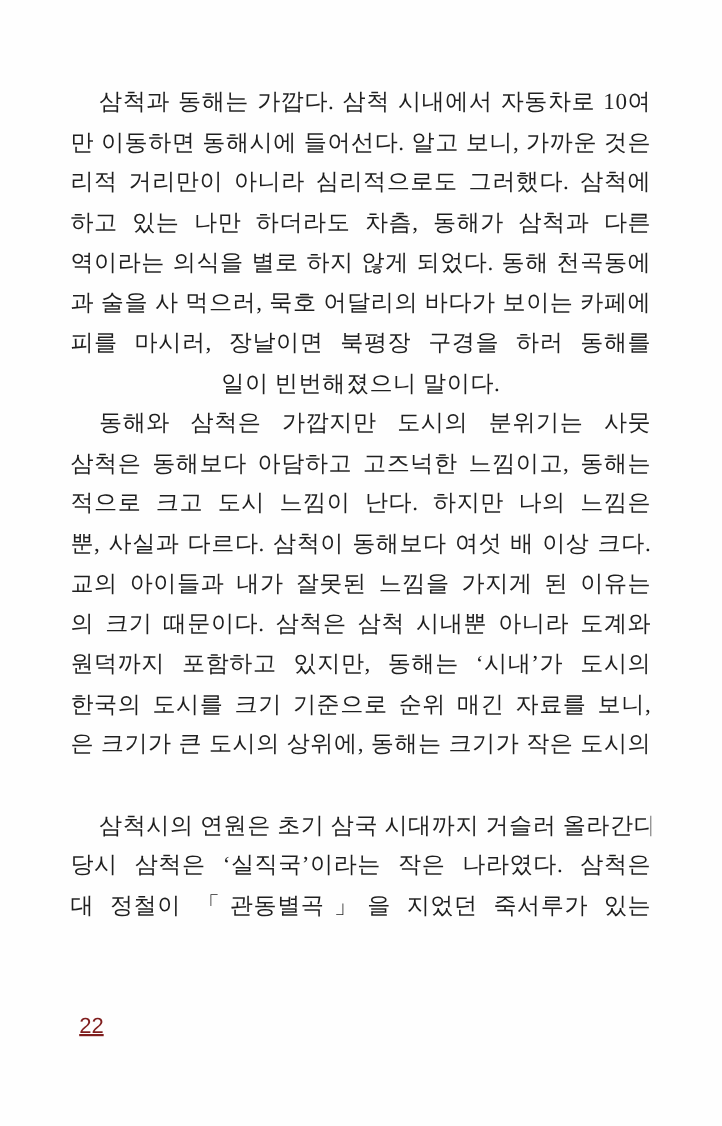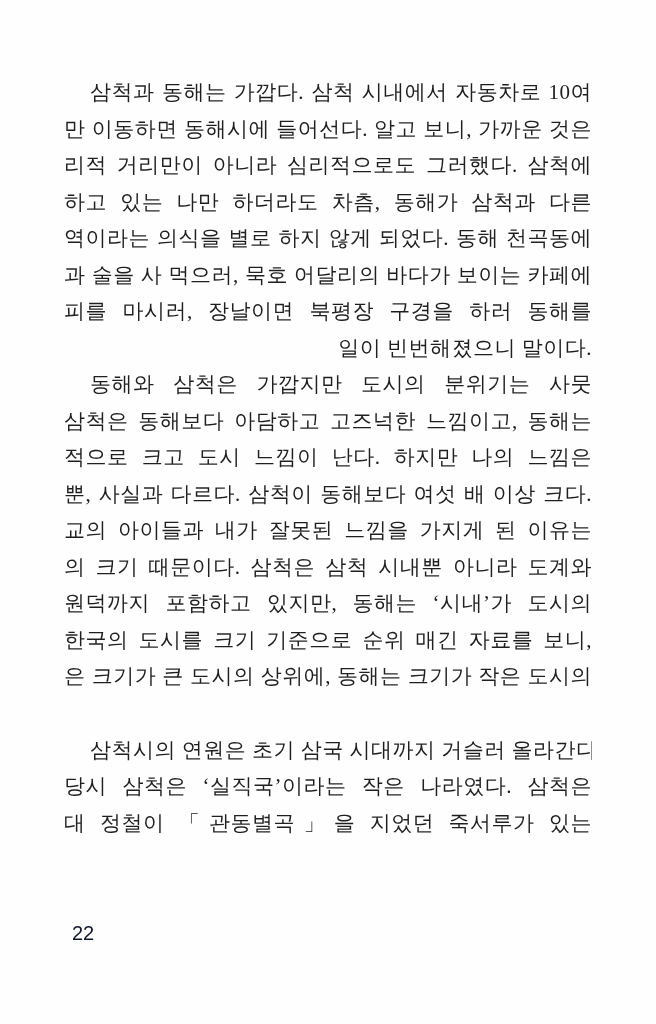--- a/index.html
+++ b/index.html
@@ -33,21 +33,21 @@
   }
   .para + .para.gap-before {
     margin-top: 37px;
   }
   .line {
     font-size: 21px;
     line-height: 36.5px;
     height: 36.5px;
     white-space: nowrap;
     letter-spacing: 0.5px;
-    text-align: right;
+    text-align: center;
     overflow: hidden;
   }
   .line.j {
     white-space: normal;
     text-align: justify;
     text-align-last: justify;
     word-break: keep-all;
   }
   .line.indent {
     padding-left: 26px;
@@ -86,14 +86,14 @@
         <div class="line j">원덕까지 포함하고 있지만, 동해는 ‘시내’가 도시의 전부다.</div>
         <div class="line j">한국의 도시를 크기 기준으로 순위 매긴 자료를 보니, 삼척</div>
         <div class="line j">은 크기가 큰 도시의 상위에, 동해는 크기가 작은 도시의 상</div>
       </div>
       <div class="para gap-before">
         <div class="line indent">삼척시의 연원은 초기 삼국 시대까지 거슬러 올라간다.</div>
         <div class="line j">당시 삼척은 ‘실직국’이라는 작은 나라였다. 삼척은 조선 시</div>
         <div class="line j">대 정철이 「관동별곡」을 지었던 죽서루가 있는 고장이고, 향</div>
       </div>
     </div>
-  <div class="page-number" style="color: #0f172a;">22</div>
+  <div class="page-number" style="color: #7f1d1d; text-decoration: underline;">22</div>
 </div>
 
 </body></html>

